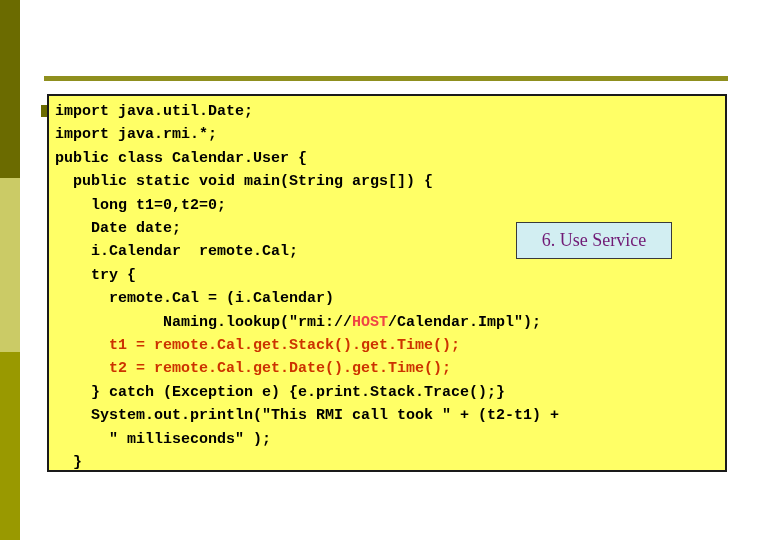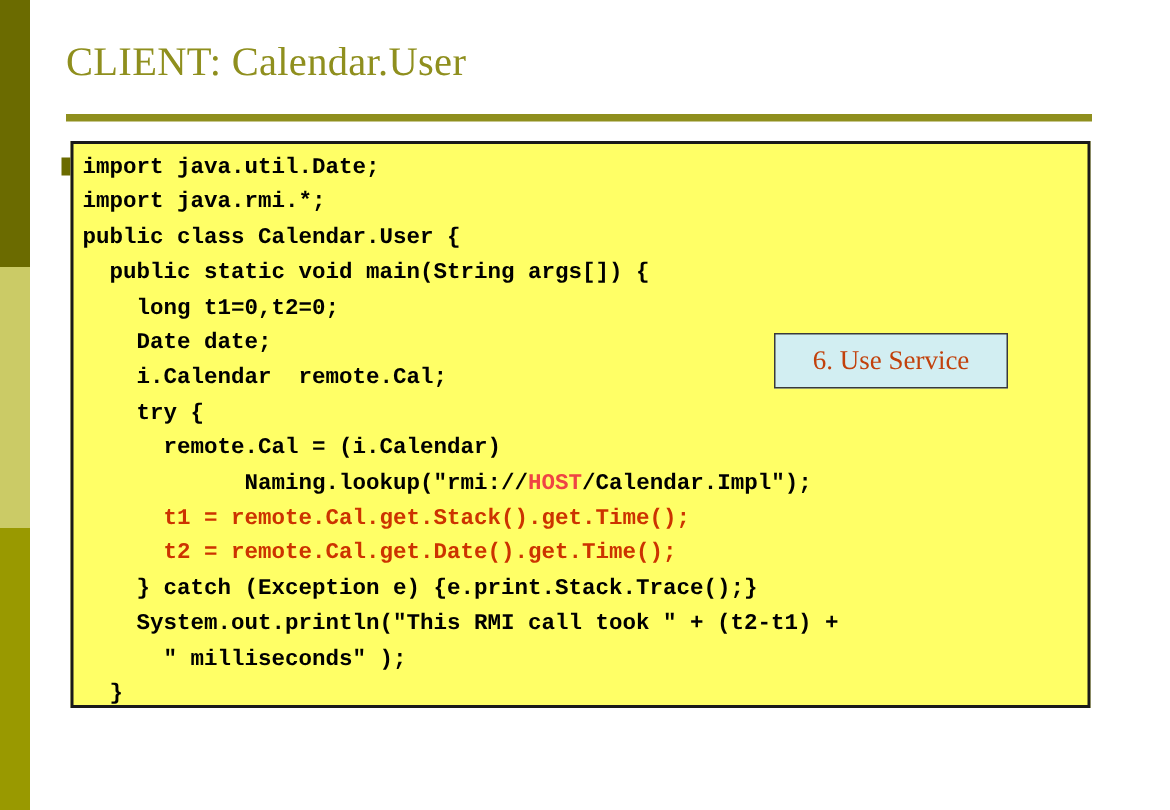--- a/index.html
+++ b/index.html
@@ -103,34 +103,33 @@
     background: #d2eef2;
     border: 1px solid #3a3a3a;
     box-sizing: border-box;
     display: flex;
     align-items: center;
     justify-content: center;
   }
   #callout-label {
     font-family: "Liberation Serif", serif;
     font-size: 18px;
-    color: #c2410c;
+    color: #701a75;
     white-space: nowrap;
   }
 </style>
 </head>
 <body>
 
 <div id="slide">
 
   <div class="band band-top"></div>
   <div class="band band-mid"></div>
   <div class="band band-bottom"></div>
 
-  <div id="title">CLIENT: Calendar.User</div>
 
   <div id="title-rule"></div>
 
   <div id="left-tick"></div>
 
   <div id="code-block">
     <pre id="code-text">import java.util.Date;
 import java.rmi.*;
 public class Calendar.User {
   public static void main(String args[]) {

